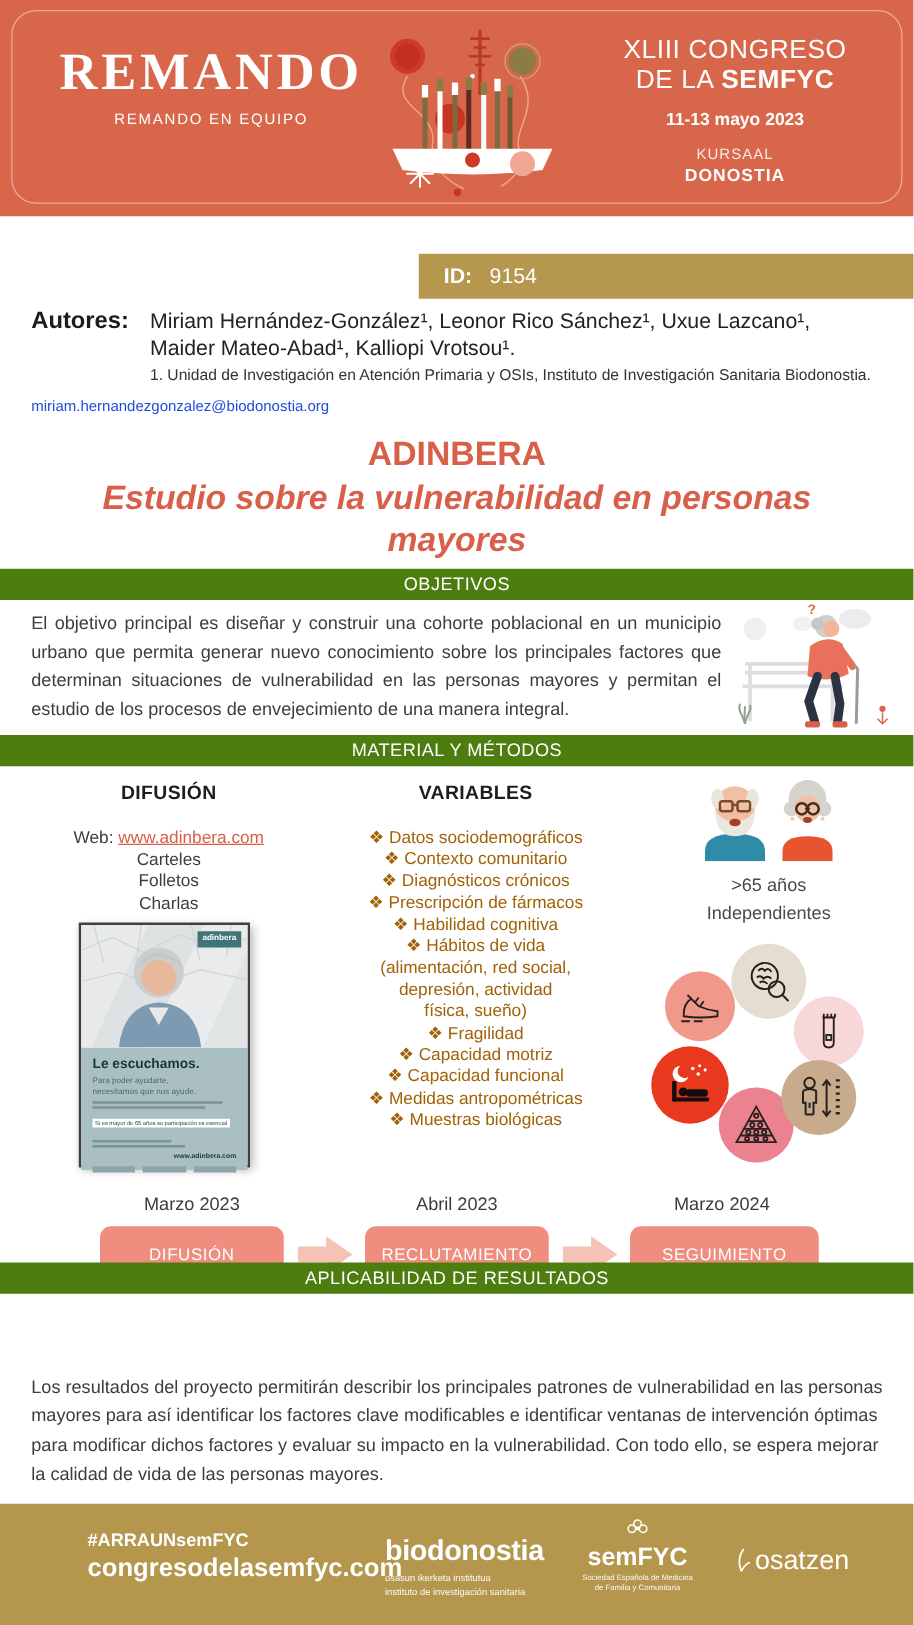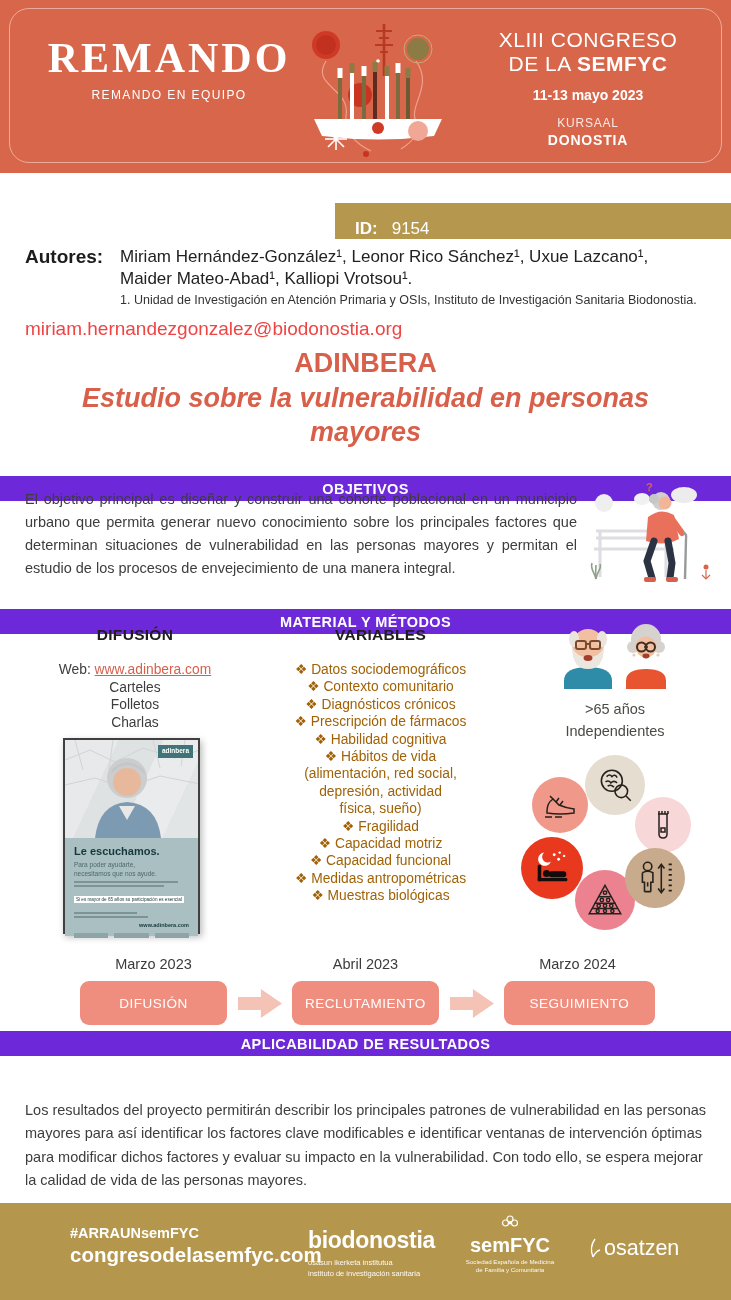--- a/index.html
+++ b/index.html
@@ -16,40 +16,40 @@
   .boat{position:absolute;left:296px;top:16px;}
   .congress-block{position:absolute;right:26px;top:28px;width:234px;text-align:center;color:#fff;}
   .congress-l1{font-size:21px;letter-spacing:.5px;}
   .congress-l2{font-size:21px;letter-spacing:.5px;}
   .congress-dates{margin-top:11px;font-size:14px;font-weight:bold;}
   .congress-venue{margin-top:13px;font-size:12px;opacity:.85;letter-spacing:.8px;}
   .congress-city{margin-top:2px;font-size:14px;font-weight:bold;letter-spacing:.8px;}
 
   
   .id-bar{position:absolute;left:335px;top:203px;width:396px;height:36px;background:#b5974e;
-          color:#fff;display:flex;align-items:flex-end;padding-left:20px;box-sizing:border-box;font-size:17px;}
+          color:#fff;display:flex;align-items:center;padding-left:20px;box-sizing:border-box;font-size:17px;}
   .id-label{font-weight:bold;margin-right:14px;}
 
   
   .authors{position:absolute;left:25px;top:246px;width:695px;display:flex;}
   .authors-label{font-weight:bold;font-size:19px;color:#1c1c1c;width:95px;flex:none;}
   .authors-names{font-size:17px;color:#222;line-height:1.3;}
   .authors-aff{font-size:12.5px;color:#333;margin-top:3px;}
-  .email{position:absolute;left:25px;top:318px;font-size:19px;color:#ef4444;}
+  .email{position:absolute;left:25px;top:318px;font-size:12px;color:#1d4ed8;}
 
   
   .main-title{position:absolute;left:0;top:347px;width:731px;text-align:center;
               color:#d8604a;font-weight:bold;line-height:1.25;}
   .main-title .t1{font-size:27px;}
   .main-title .t2{font-size:27px;max-width:660px;margin:1px auto 0;font-style:italic;}
 
   
-  .band{position:absolute;left:0;width:731px;height:25px;background:#6d28d9;color:#fff;
-        font-weight:bold;font-size:14.5px;display:flex;align-items:center;justify-content:center;
-        letter-spacing:.4px;margin-top:21px;}
+  .band{position:absolute;left:0;width:731px;height:25px;background:#4d7c0f;color:#fff;
+        font-weight:normal;font-size:14.5px;display:flex;align-items:center;justify-content:center;
+        letter-spacing:.4px;}
   .band-objetivos{top:455px;}
   .band-metodos{top:588px;}
   .band-aplicabilidad{top:1010px;}
 
   
   .obj-text{position:absolute;left:25px;top:488px;width:552px;font-size:14.5px;
             line-height:1.58;color:#3d3d3d;text-align:justify;}
   .walk-illu{position:absolute;left:584px;top:479px;}
 
   

